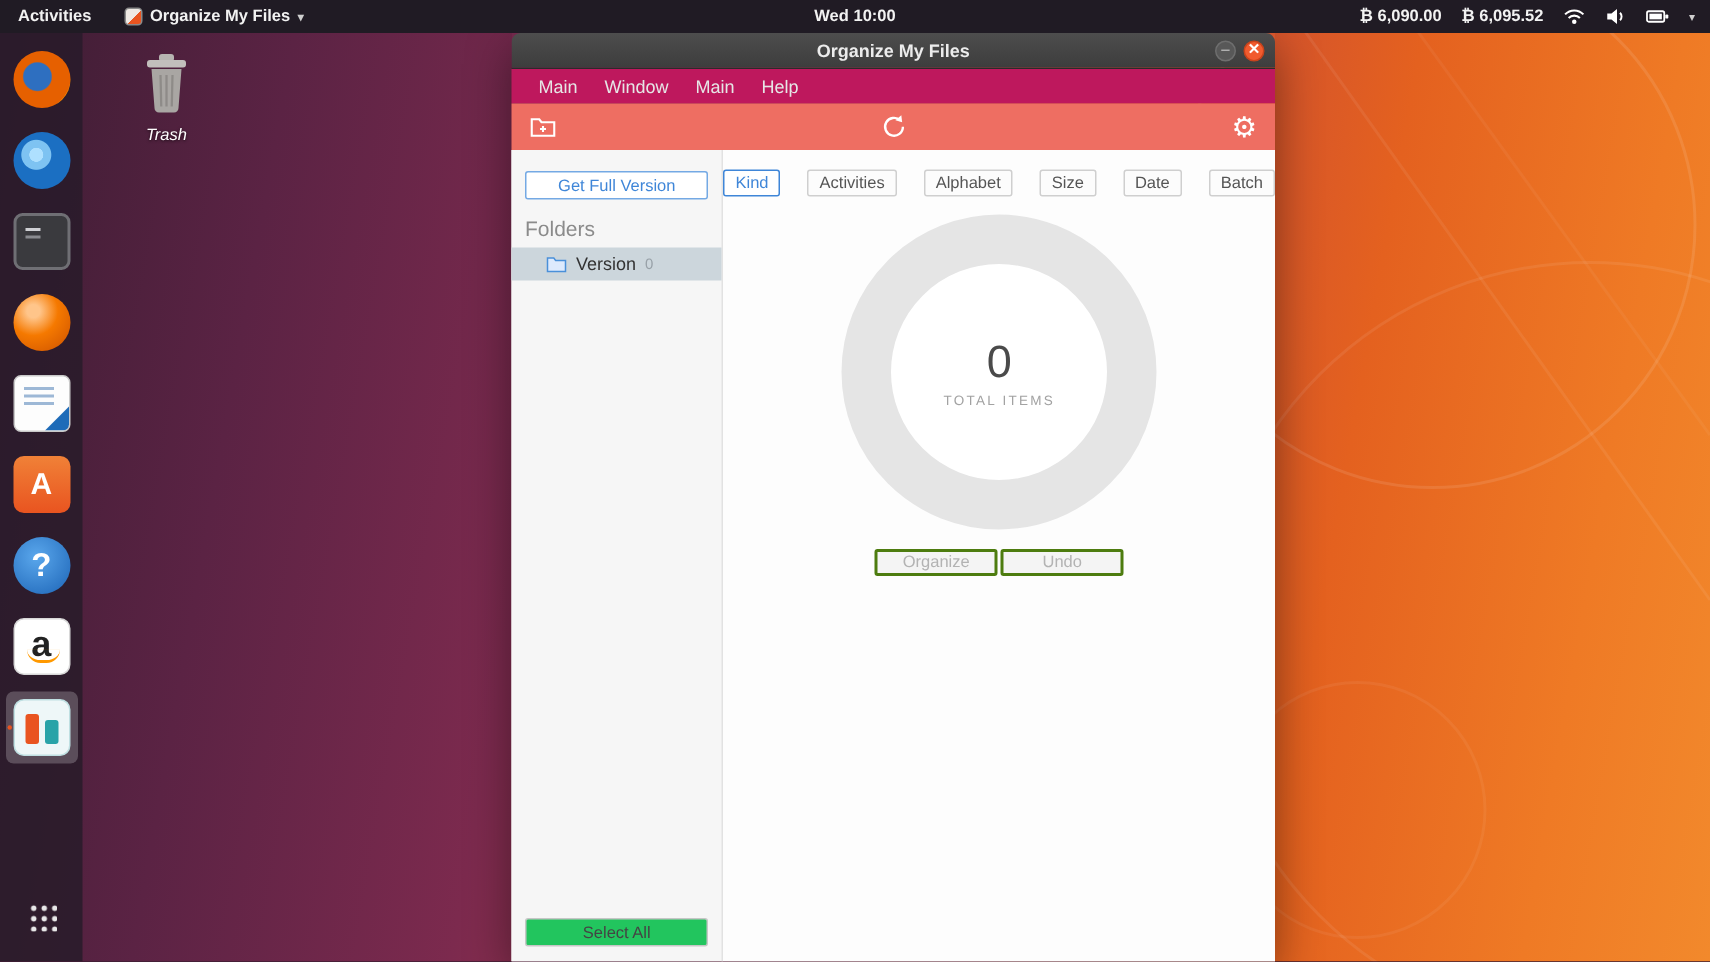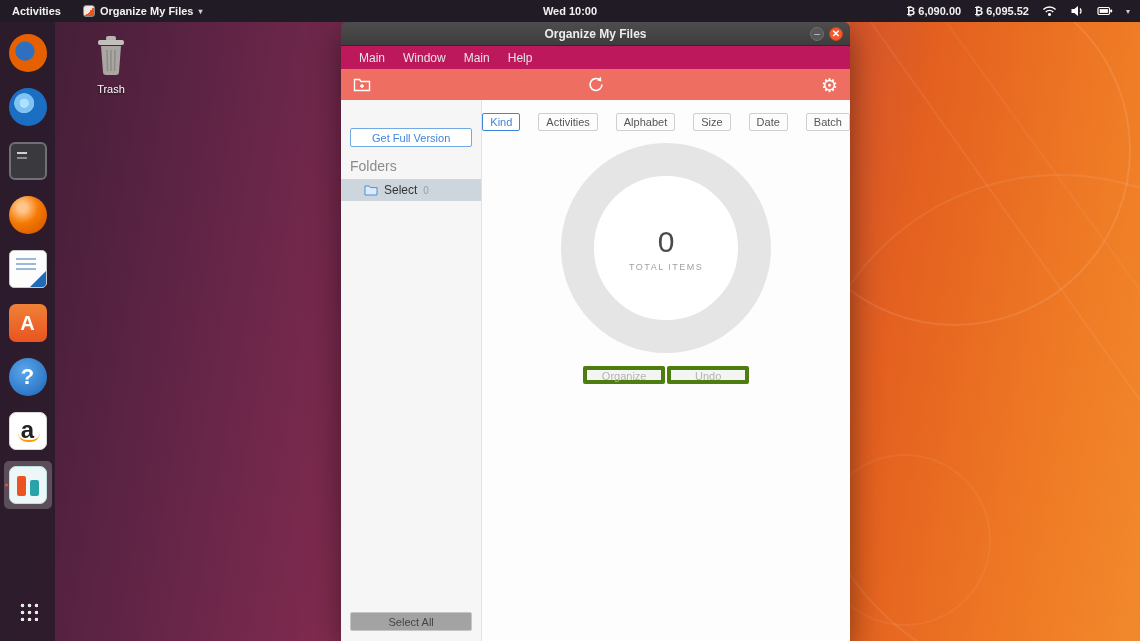--- a/index.html
+++ b/index.html
@@ -53,21 +53,21 @@
     border-bottom:2.5px solid #ff9900; border-radius:0 0 12px 12px; }
   .ic-organize { background:#eef7f8; border-radius:7px; border:1px solid #bfe0e2; }
   .ic-organize::before { content:""; position:absolute; left:7px; top:9px; width:9px; height:20px; background:#e95420; border-radius:2px; }
   .ic-organize::after { content:""; position:absolute; left:20px; top:13px; width:9px; height:16px; background:#29a3a8; border-radius:2px; }
   .show-apps { margin-top:auto; margin-bottom:10px; width:48px; height:40px; display:flex; align-items:center; justify-content:center; }
   .show-apps .dots { width:20px; height:20px;
     background-image:radial-gradient(circle, #e8e8e8 1.6px, transparent 2.1px); background-size:7px 7px; background-position:1px 1px; }
 
   
   .trash { position:absolute; left:86px; top:34px; width:50px; text-align:center; z-index:10; }
-  .trash .label { margin-top:3px; color:#fff; font-size:11px; text-shadow:0 1px 2px rgba(0,0,0,.7); }
+  .trash .label { margin-top:3px; color:#fff; font-size:11px; text-shadow:0 1px 2px rgba(0,0,0,.7);font-style:italic; }
 
   
   .window { position:absolute; left:341px; top:22px; width:509px; height:619px; z-index:25;
     display:flex; flex-direction:column; box-shadow:0 10px 30px rgba(0,0,0,.45); }
   .titlebar { height:24px; background:linear-gradient(#4d4d4d,#3d3d3d); border-bottom:1px solid #2b2b2b;
     display:flex; align-items:center; justify-content:center; position:relative; border-radius:6px 6px 0 0; }
   .titlebar .title { color:#ececec; font-size:12px; font-weight:bold; }
   .winbtns { position:absolute; right:7px; top:0; height:100%; display:flex; align-items:center; gap:5px; }
   .winbtn { width:14px; height:14px; border-radius:50%; display:flex; align-items:center; justify-content:center;
     font-size:10px; line-height:1; cursor:default; }
@@ -76,44 +76,44 @@
   .menubar { height:23px; background:#be185d; display:flex; align-items:center; padding-left:9px; }
   .menubar span { color:#e6e6e6; font-size:12px; padding:0 9px; }
   .toolbar { height:31px; background:var(--toolbar,#ee6e62); position:relative; flex:0 0 auto; }
   .toolbtn { background:none; border:none; position:absolute; top:0; height:100%; display:flex; align-items:center; cursor:pointer; }
   .toolbtn.left { left:12px; }
   .toolbtn.center { left:50%; transform:translateX(-50%); }
   .toolbtn.right { right:12px; color:#fff; font-size:19px; font-family:"DejaVu Sans", sans-serif; }
   .winbody { flex:1; display:flex; min-height:0; background:#fdfdfd; }
 
   
-  .sidebar { width:184px; background:#f6f6f6; border-right:1px solid #e2e2e2; display:flex; flex-direction:column; padding-top:28px; }
+  .sidebar { width:184px; background:#f6f6f6; border-right:1px solid #e2e2e2; display:flex; flex-direction:column; padding-top:14px; }
   .gfv { margin:0 9px; height:19px; background:#fff; border:1px solid #74a9e4; color:#3f86d8;
     font-size:11px; border-radius:2px; cursor:pointer; font-family:inherit; }
   .folders-heading { margin:11px 9px 5px; font-size:14px; color:#8b8b8b; }
   .folder-row { height:22px; display:flex; align-items:center; gap:6px; padding-left:23px; cursor:pointer; }
   .folder-row.selected { background:#ccd6dc; }
   .folder-row .flabel { font-size:12px; color:#333; }
   .folder-row .fcount { font-size:10px; color:#98a1a8; }
   .sidebar .spacer { flex:1; }
-  .select-all { margin:8px 9px 10px; height:19px; background:#a3a3a3; border:1px solid #c6c6c6; color:#444;
+  .select-all { margin:8px 9px 10px; height:19px; background:#22c55e; border:1px solid #c6c6c6; color:#444;
     font-size:11px; border-radius:2px; cursor:pointer; font-family:inherit; }
 
   
   .content { flex:1; display:flex; flex-direction:column; align-items:center; padding-top:13px; background:#fdfdfd; }
   .tabs { display:flex; gap:18px;justify-content:space-between; }
   .tab { font-size:11px; padding:2px 7px; border:1px solid #cfcfcf; background:#fcfcfc; color:#555;
     border-radius:2px; cursor:pointer; font-family:inherit; }
   .tab.selected { border-color:var(--accent,#4a90d9); color:var(--accent,#3f86d8); background:#fff; }
   .donut { margin-top:12px; width:210px; height:210px; border-radius:50%; border:33px solid #e5e5e5;
     display:flex; flex-direction:column; align-items:center; justify-content:center; background:#fff; }
   .donut .value { font-size:30px; color:#4a4a4a; }
   .donut .caption { font-size:9px; letter-spacing:1.5px; color:#a2a2a2; margin-top:3px; }
   .actions { margin-top:13px; display:flex; gap:2px; }
-  .actions button { width:82px; height:18px; background:#f4f4f4; border:4px solid #4d7c0f; color:#b3b3b3;
+  .actions button { width:82px; height:18px; background:#f4f4f4; border:2px solid #4d7c0f; color:#b3b3b3;
     font-size:11px; border-radius:2px; font-family:inherit; }
 </style>
 </head>
 <body>
 
 <div class="wallpaper">
   <svg width="1140" height="641" viewBox="0 0 1140 641">
     <circle cx="955" cy="150" r="175" fill="none" stroke="rgba(255,255,255,0.10)" stroke-width="2"></circle>
     <circle cx="1060" cy="430" r="255" fill="none" stroke="rgba(255,255,255,0.08)" stroke-width="2"></circle>
     <circle cx="905" cy="540" r="85" fill="none" stroke="rgba(255,255,255,0.06)" stroke-width="2"></circle>
@@ -234,21 +234,21 @@
       </button>
   </div>
   <div class="winbody">
     <aside class="sidebar">
       <button class="gfv">Get Full Version</button>
       <div class="folders-heading">Folders</div>
       <div class="folder-row selected">
         <svg width="14" height="12" viewBox="0 0 14 12">
           <path d="M1 2 h4.2 l1.2 1.6 h6.6 v7.4 h-12 z" fill="#ddeafd" stroke="#4a90d9" stroke-width="1"></path>
         </svg>
-        <span class="flabel">Select</span>
+        <span class="flabel">Version</span>
         <span class="fcount">0</span>
       </div>
       <div class="spacer"></div>
       <button class="select-all">Select All</button>
     </aside>
     <main class="content">
       <div class="tabs">
         <button class="tab selected">Kind</button>
         <button class="tab">Activities</button>
         <button class="tab">Alphabet</button>

